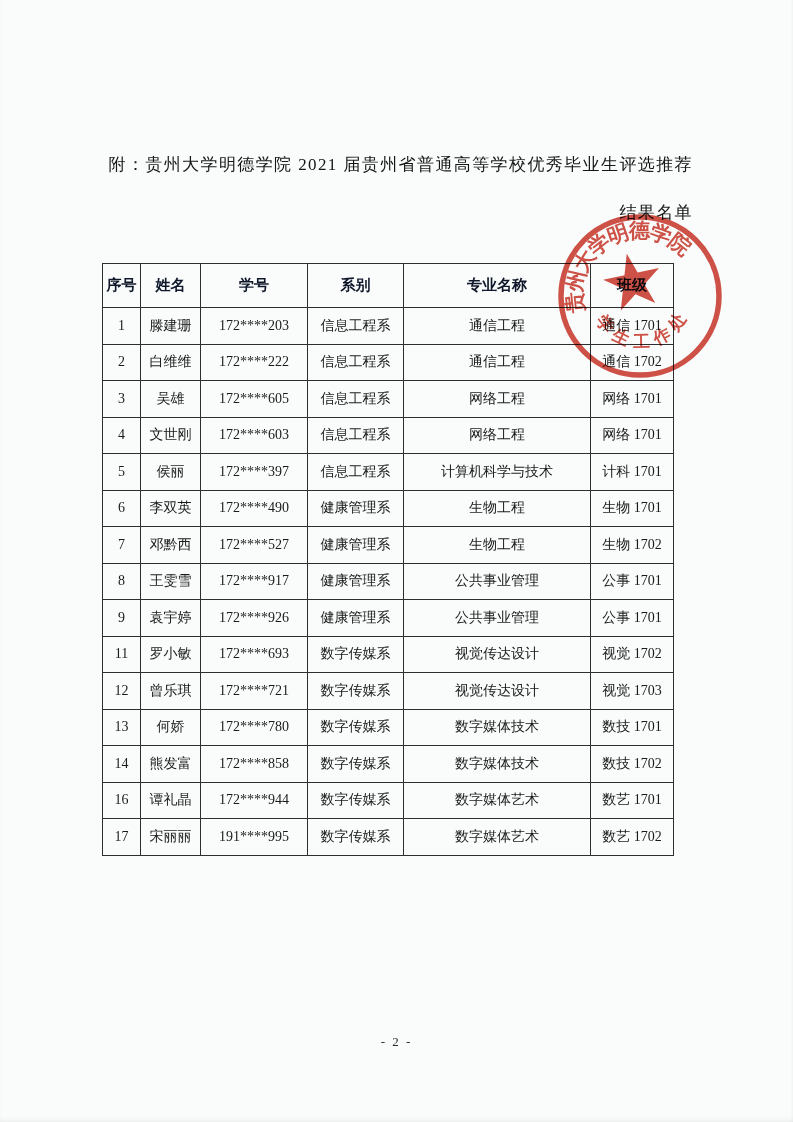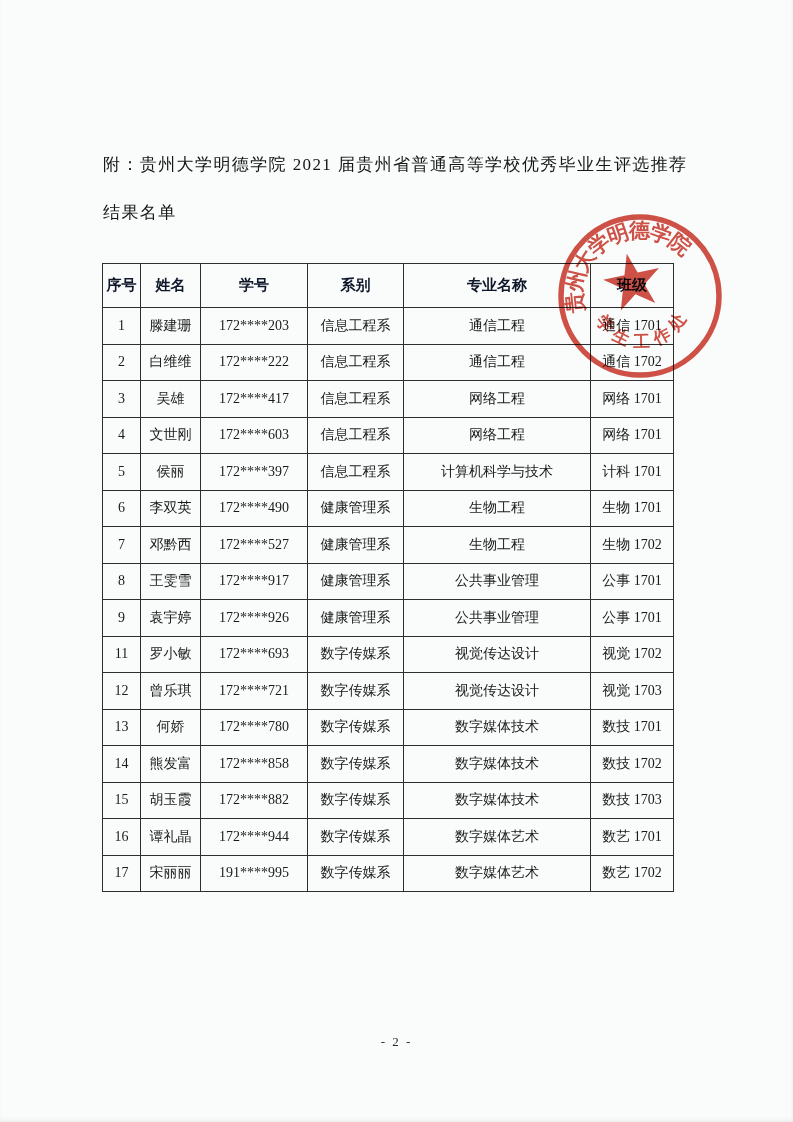--- a/index.html
+++ b/index.html
@@ -16,20 +16,21 @@
     background: #f9fcfb;
     box-shadow: inset 0 -4px 6px -4px rgba(0,0,0,0.10), inset -3px 0 5px -4px rgba(0,0,0,0.08);
   }
   .doc-title {
     position: absolute;
     left: 103px; top: 141px; width: 590px;
     font-size: 17px;
     line-height: 48px;
     letter-spacing: 1.4px;
     color: #161616;
+    text-align: right;
   }
   table.roster {
     position: absolute;
     left: 102px; top: 263px;
     width: 571px;
     border-collapse: collapse;
     table-layout: fixed;
   }
   table.roster th, table.roster td {
     border: 1px solid #2e2e2e;
@@ -110,21 +111,21 @@
           <td>2</td>
           <td>白维维</td>
           <td>172****222</td>
           <td>信息工程系</td>
           <td>通信工程</td>
           <td>通信 1702</td>
         </tr>
         <tr>
           <td>3</td>
           <td>吴雄</td>
-          <td>172****417</td>
+          <td>172****605</td>
           <td>信息工程系</td>
           <td>网络工程</td>
           <td>网络 1701</td>
         </tr>
         <tr>
           <td>4</td>
           <td>文世刚</td>
           <td>172****603</td>
           <td>信息工程系</td>
           <td>网络工程</td>
@@ -194,28 +195,20 @@
           <td>数字媒体技术</td>
           <td>数技 1701</td>
         </tr>
         <tr>
           <td>14</td>
           <td>熊发富</td>
           <td>172****858</td>
           <td>数字传媒系</td>
           <td>数字媒体技术</td>
           <td>数技 1702</td>
-        </tr>
-        <tr>
-          <td>15</td>
-          <td>胡玉霞</td>
-          <td>172****882</td>
-          <td>数字传媒系</td>
-          <td>数字媒体技术</td>
-          <td>数技 1703</td>
         </tr>
         <tr>
           <td>16</td>
           <td>谭礼晶</td>
           <td>172****944</td>
           <td>数字传媒系</td>
           <td>数字媒体艺术</td>
           <td>数艺 1701</td>
         </tr>
         <tr>

